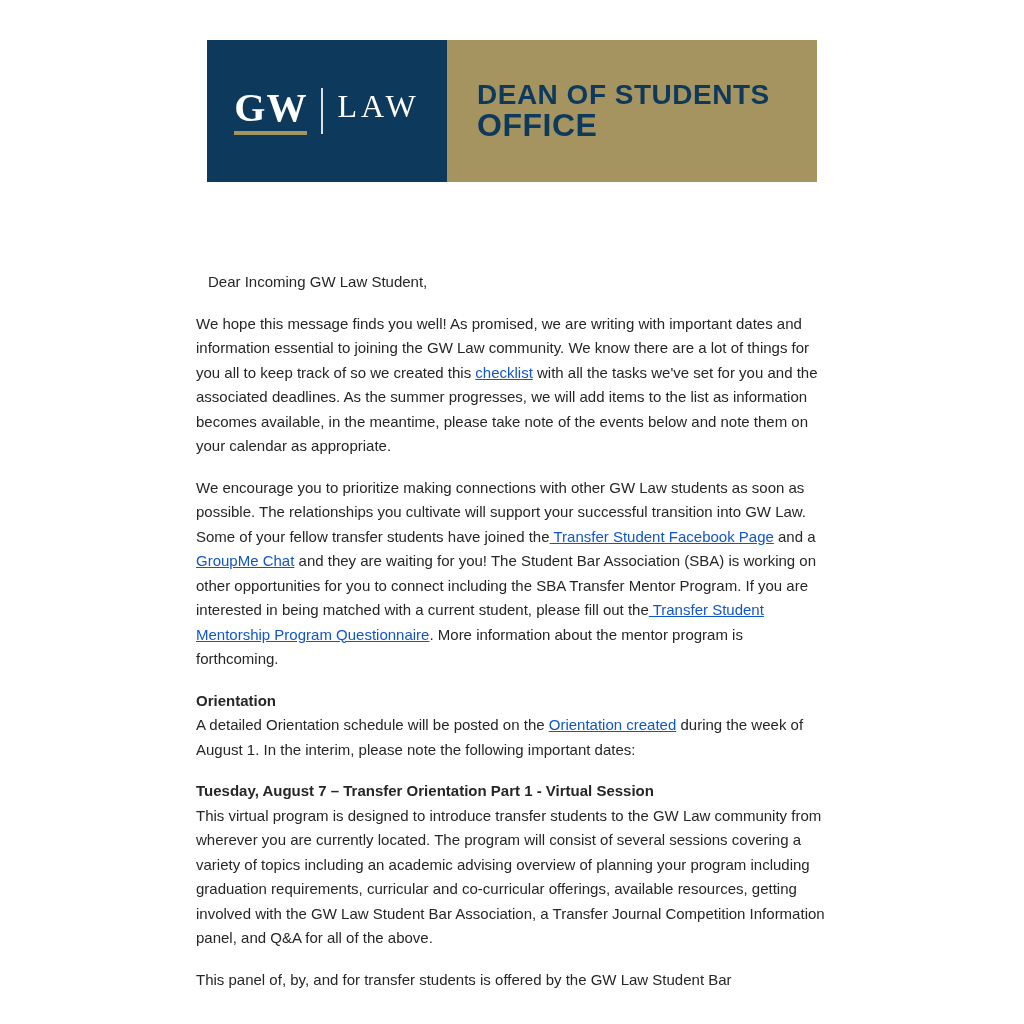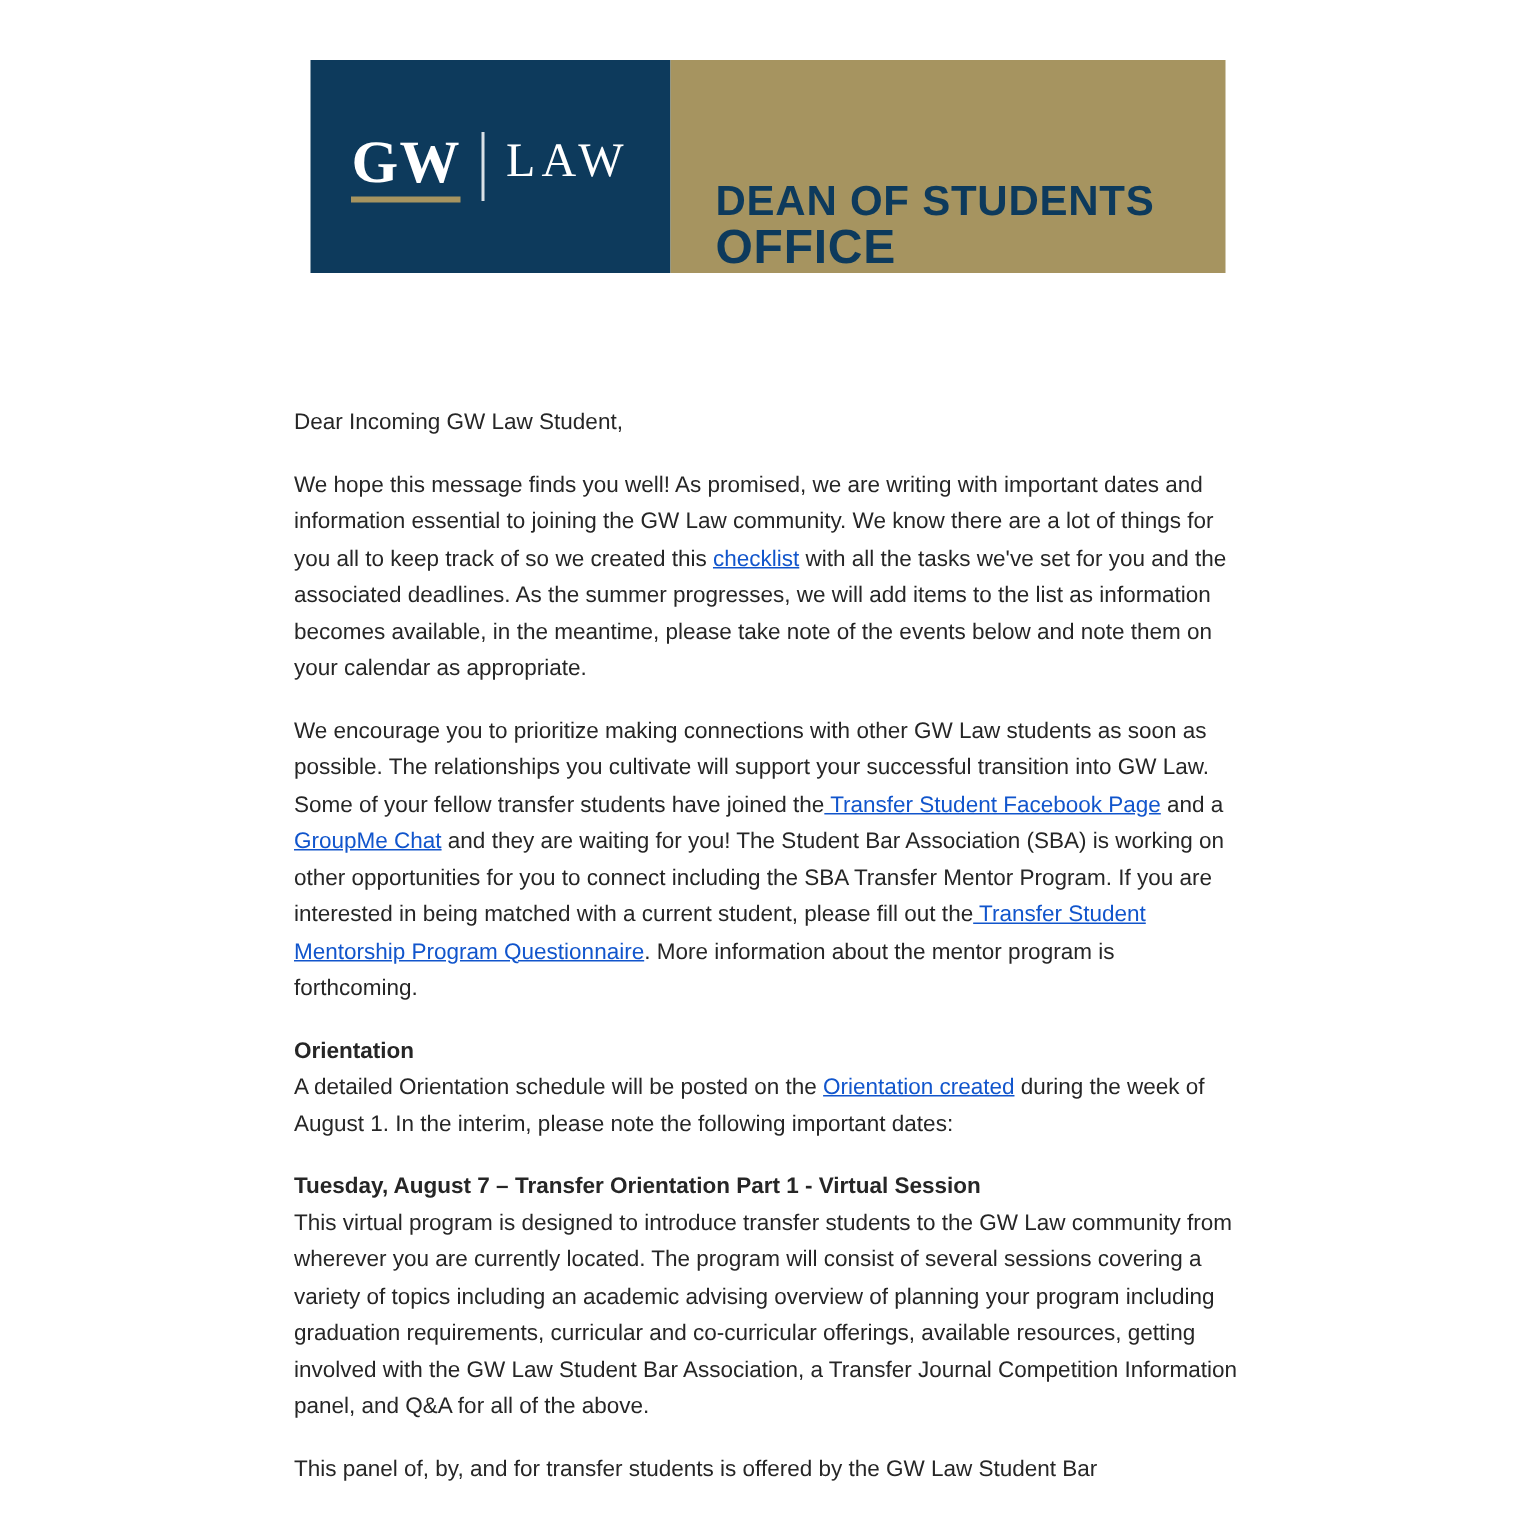--- a/index.html
+++ b/index.html
@@ -70,21 +70,21 @@
     font-size: 32px;
     color: #ffffff;
     letter-spacing: 4px;
     font-weight: normal;
   }
   .banner-right {
     flex: 1;
     background: var(--gold);
     display: flex;
     flex-direction: column;
-    justify-content: flex-end;
+    justify-content: center;
     padding-left: 30px;
   }
   .office-line1 {
     font-size: 28px;
     font-weight: bold;
     color: var(--navy);
     letter-spacing: 0.5px;
     line-height: 1.05;
   }
   .office-line2 {
@@ -99,20 +99,21 @@
     width: 632px;
     margin: 88px auto 0 auto;
     font-size: 15px;
     line-height: 24.5px;
   }
   .para {
     margin-top: 17px;
   }
   .para:first-child {
     margin-top: 0;
+    margin-left: 12px;
   }
   .heading {
     margin-top: 17px;
     font-weight: bold;
   }
   .heading + .para {
     margin-top: 0;
   }
   a.link {
     color: var(--link);

